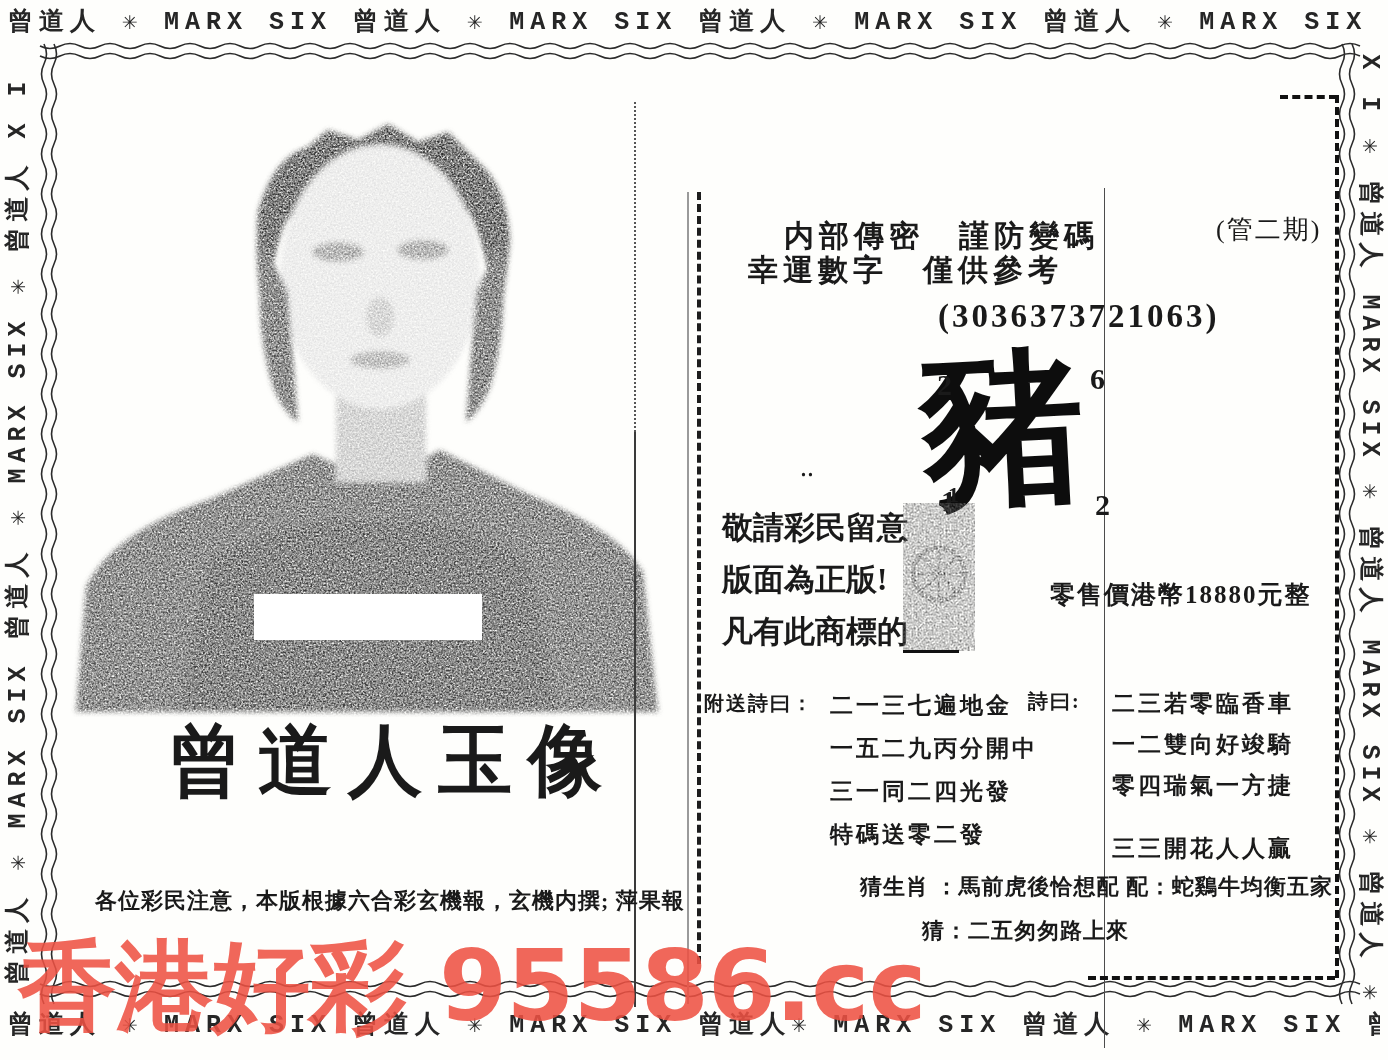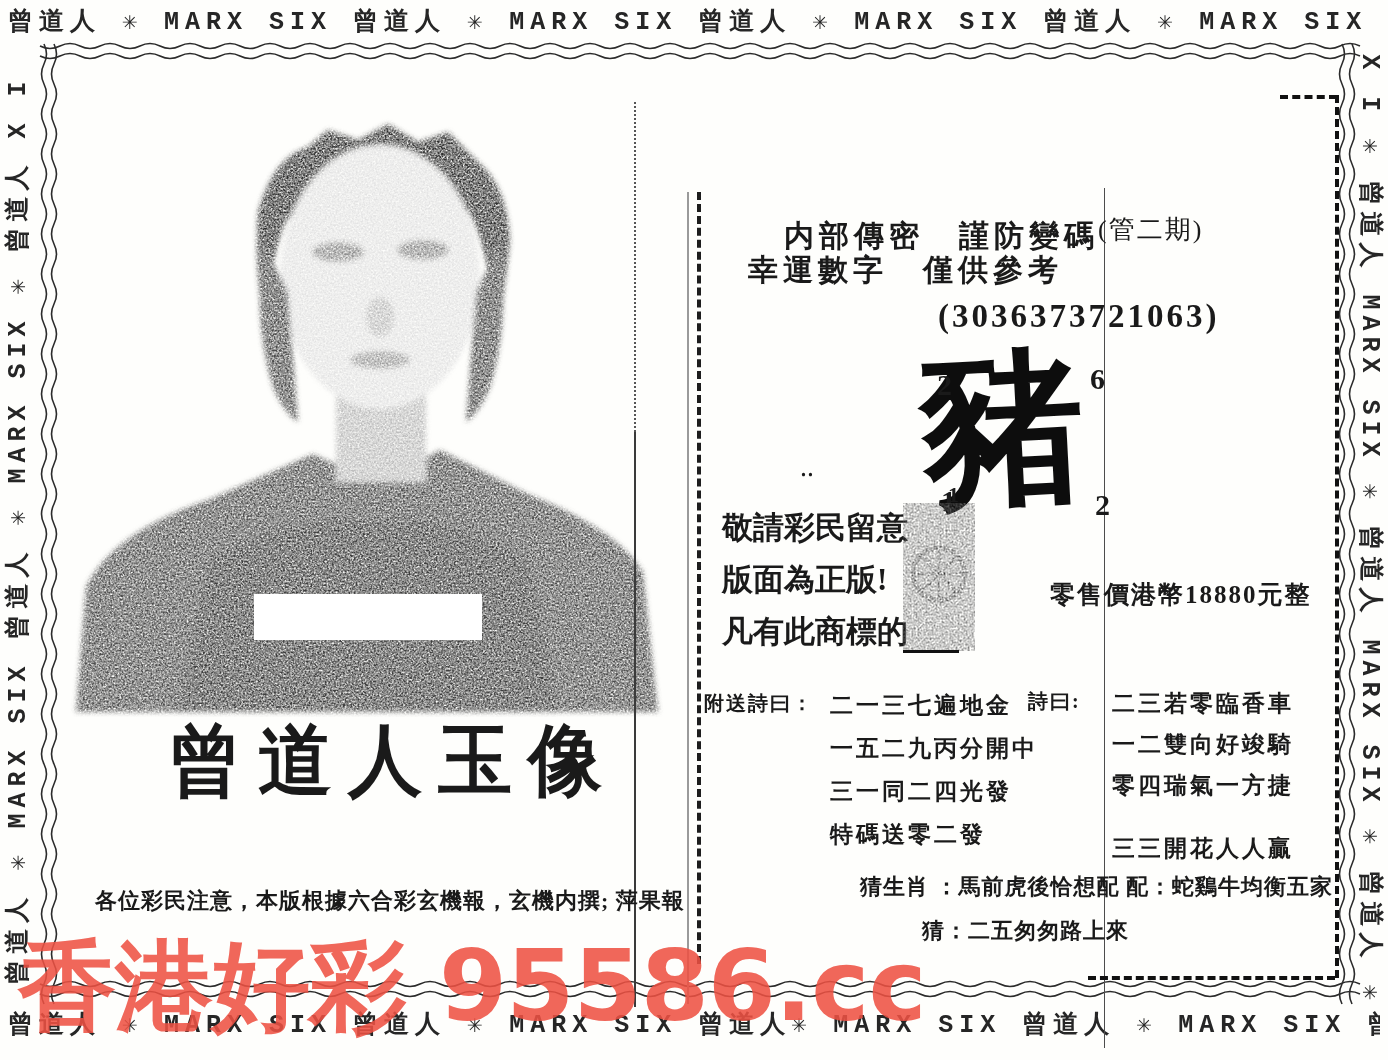--- a/index.html
+++ b/index.html
@@ -29,21 +29,21 @@
   .vl-dash{left:697px;top:192px;height:772px;border-left:4px dashed #1d1d1d;}
   .vl-mid{left:1104px;top:188px;height:860px;border-left:1px solid #4c4c4c;}
   .dash-top{position:absolute;left:1280px;top:95px;width:57px;border-top:4px dashed #111;z-index:2;}
   .dash-right{position:absolute;left:1335px;top:95px;height:883px;border-left:4px dashed #111;z-index:2;}
   .dash-bottom{position:absolute;left:1088px;top:976px;width:247px;border-top:4px dashed #111;z-index:2;}
   
   .abs{position:absolute;z-index:2;white-space:nowrap;}
   .hdr{font-size:30px;letter-spacing:5px;font-weight:bold;}
   .hdr1{left:752px;top:216px;margin-left:32px;}
   .hdr2{left:748px;top:250px;font-family:Liberation Serif, serif;}
-  .period{left:1098px;top:212px;font-size:26px;letter-spacing:2px;}
+  .period{left:1216px;top:212px;font-size:26px;letter-spacing:2px;}
   .serial{left:938px;top:298px;font-size:33px;letter-spacing:3px;font-weight:bold;}
   .zchar{left:920px;top:348px;font-size:165px;font-weight:900;line-height:1;
          transform:rotate(-3deg);color:#0d0d0d;}
   .znum{font-size:30px;font-weight:bold;font-family:"Liberation Serif",serif;}
   .znum-tl{left:937px;top:368px;}
   .znum-tr{left:1090px;top:362px;}
   .znum-bl{left:941px;top:484px;}
   .znum-br{left:1095px;top:488px;}
   .ddots{left:800px;top:448px;font-size:26px;letter-spacing:4px;}
   .notice{left:722px;top:502px;font-size:31px;font-weight:bold;line-height:52px;z-index:2;position:absolute;}

